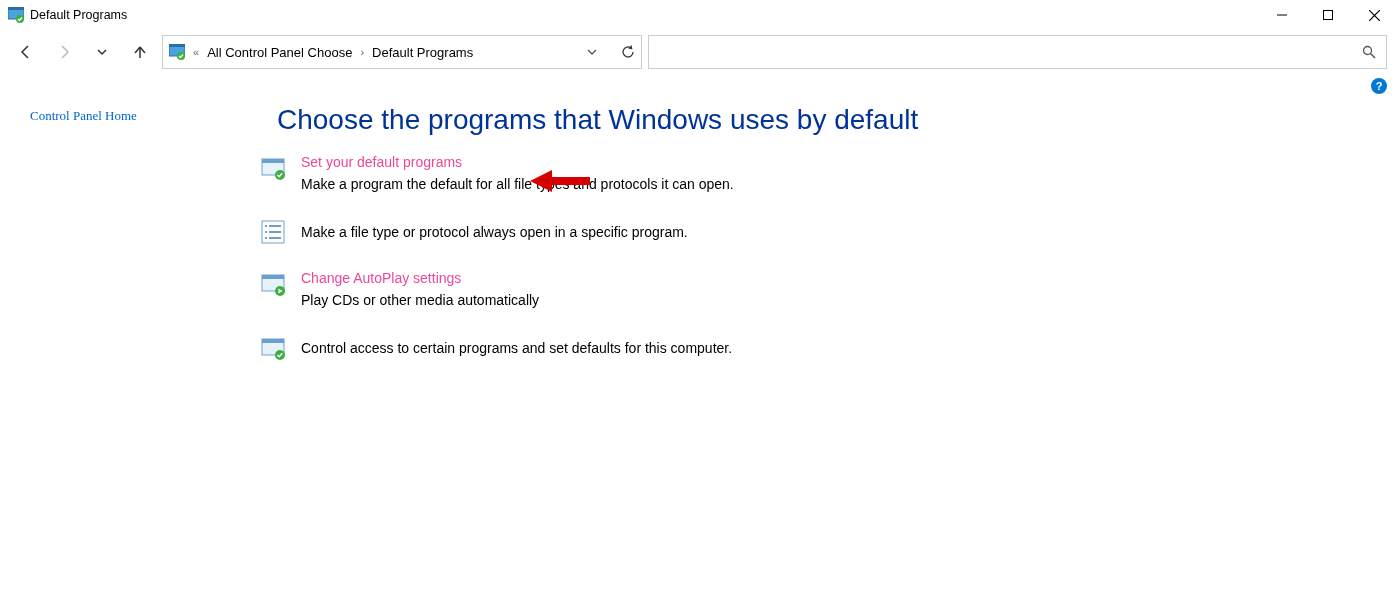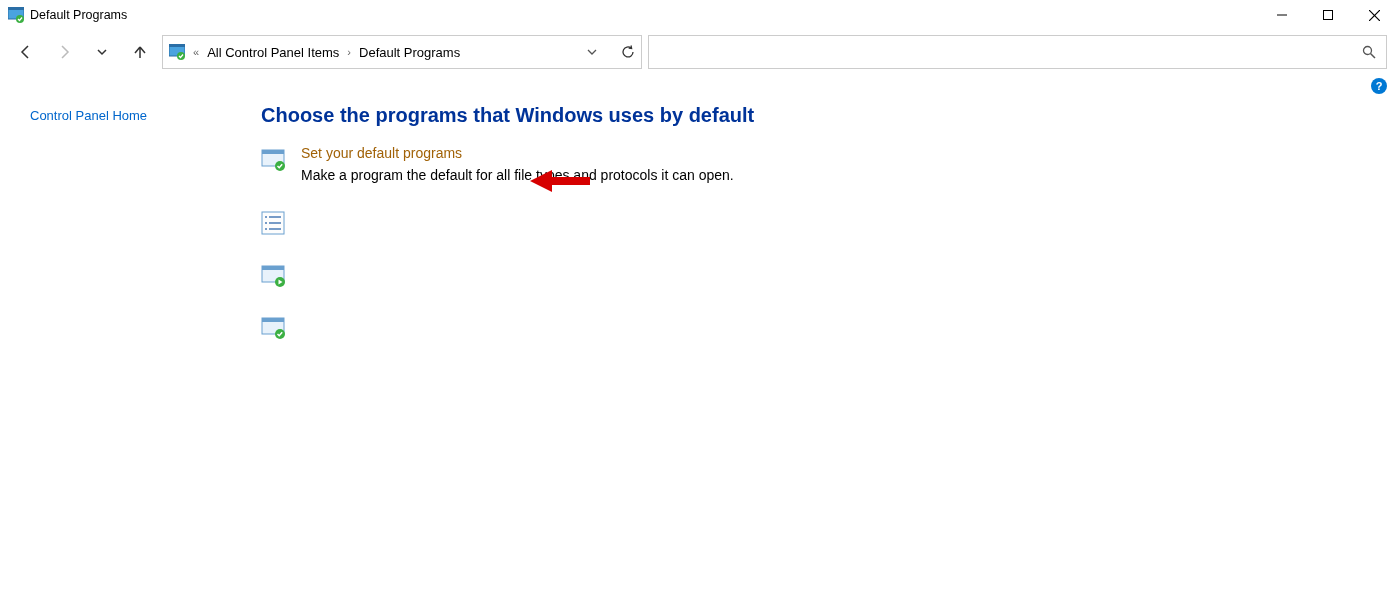--- a/index.html
+++ b/index.html
@@ -78,49 +78,50 @@
     cursor: pointer;
   }
   .body-area {
     display: flex;
     padding: 4px 16px 0 16px;
   }
   .sidebar {
     width: 245px;
     padding: 10px 10px 0 14px;
     flex-shrink: 0;
+    font-family: Liberation Serif, serif;
   }
   .sidebar a {
     color: #0066cc;
     text-decoration: none;
     cursor: pointer;
     font-size: 13px;
   }
   .main {
     flex: 1;
     padding: 6px 10px 0 0;
   }
   .main h1 {
     color: #003399;
-    font-size: 20px;
-    font-weight: 700;
-    margin: 0 0 18px 0;
+    font-size: 28px;
+    font-weight: 400;
+    margin: 0 0 18px 16px;
   }
   .option-row {
     display: flex;
     align-items: flex-start;
     margin-bottom: 26px;
   }
   .option-icon {
     width: 24px; height: 24px;
     margin: 2px 16px 0 0;
     flex-shrink: 0;
   }
   .option-text a {
-    color: #a16207;
+    color: #ec4899;
     text-decoration: none;
     cursor: pointer;
     font-size: 14px;
   }
   .option-text .desc {
     margin-top: 6px;
     font-size: 14px;
     color: #000;
   }
   .red-arrow {
@@ -190,21 +191,21 @@
   <div class="addressbar">
     <span>
       <svg width="16" height="16" viewBox="0 0 16 16">
         <rect x="0" y="0" width="16" height="12" fill="#4aa3df" stroke="#2a6ea6"></rect>
         <rect x="0" y="0" width="16" height="3" fill="#2a6ea6"></rect>
         <circle cx="12" cy="12" r="4" fill="#3cb043"></circle>
         <path d="M10 12 l1.5 1.5 l2.5 -3" stroke="#fff" stroke-width="1.2" fill="none"></path>
       </svg>
     </span>
     <span class="sep">«</span>
-    <span class="crumb">All Control Panel Items</span>
+    <span class="crumb">All Control Panel Choose</span>
     <span class="sep">›</span>
     <span class="crumb">Default Programs</span>
     <span class="ab-spacer"></span>
     <span>
       <svg width="10" height="10" viewBox="0 0 10 10">
           <path d="M1 3 L5 7 L9 3" fill="none" stroke="#555" stroke-width="1.3"></path>
         </svg>
     </span>
     <span style="width:12px"></span>
     <span>
@@ -258,44 +259,50 @@
           <rect x="1" y="1" width="22" height="22" fill="#fdfdfd" stroke="#6aa0cf"></rect>
           <line x1="4" y1="6" x2="6" y2="6" stroke="#4a7ab5" stroke-width="1.5"></line>
           <line x1="8" y1="6" x2="20" y2="6" stroke="#4a7ab5" stroke-width="1.5"></line>
           <line x1="4" y1="12" x2="6" y2="12" stroke="#4a7ab5" stroke-width="1.5"></line>
           <line x1="8" y1="12" x2="20" y2="12" stroke="#4a7ab5" stroke-width="1.5"></line>
           <line x1="4" y1="18" x2="6" y2="18" stroke="#4a7ab5" stroke-width="1.5"></line>
           <line x1="8" y1="18" x2="20" y2="18" stroke="#4a7ab5" stroke-width="1.5"></line>
         </svg>
       </span>
       <div class="option-text">
+        <div class="desc">Make a file type or protocol always open in a specific program.</div>
       </div>
     </div>
 
     <div class="option-row">
       <span class="option-icon">
         <svg width="24" height="24" viewBox="0 0 24 24">
           <rect x="1" y="3" width="22" height="16" fill="#e8f2fb" stroke="#6aa0cf"></rect>
           <rect x="1" y="3" width="22" height="4" fill="#6aa0cf"></rect>
           <circle cx="19" cy="19" r="5" fill="#3cb043"></circle>
           <path d="M17.5 16.5 L17.5 21.5 L21.5 19 Z" fill="#fff"></path>
         </svg>
       </span>
+      <div class="option-text">
+        <a>Change AutoPlay settings</a>
+        <div class="desc">Play CDs or other media automatically</div>
+      </div>
     </div>
 
     <div class="option-row">
       <span class="option-icon">
         <svg width="24" height="24" viewBox="0 0 24 24">
           <rect x="1" y="3" width="22" height="16" fill="#e8f2fb" stroke="#6aa0cf"></rect>
           <rect x="1" y="3" width="22" height="4" fill="#6aa0cf"></rect>
           <circle cx="19" cy="19" r="5" fill="#3cb043"></circle>
           <path d="M16.5 19 l1.7 1.7 l3 -3.5" stroke="#fff" stroke-width="1.5" fill="none"></path>
         </svg>
       </span>
       <div class="option-text">
+        <div class="desc">Control access to certain programs and set defaults for this computer.</div>
       </div>
     </div>
 
   </div>
 </div>
 
 <div class="red-arrow">
   <svg width="60" height="22" viewBox="0 0 60 22">
     <rect x="18" y="7" width="42" height="8" fill="#d60000"></rect>
     <polygon points="0,11 22,0 22,22" fill="#d60000"></polygon>

